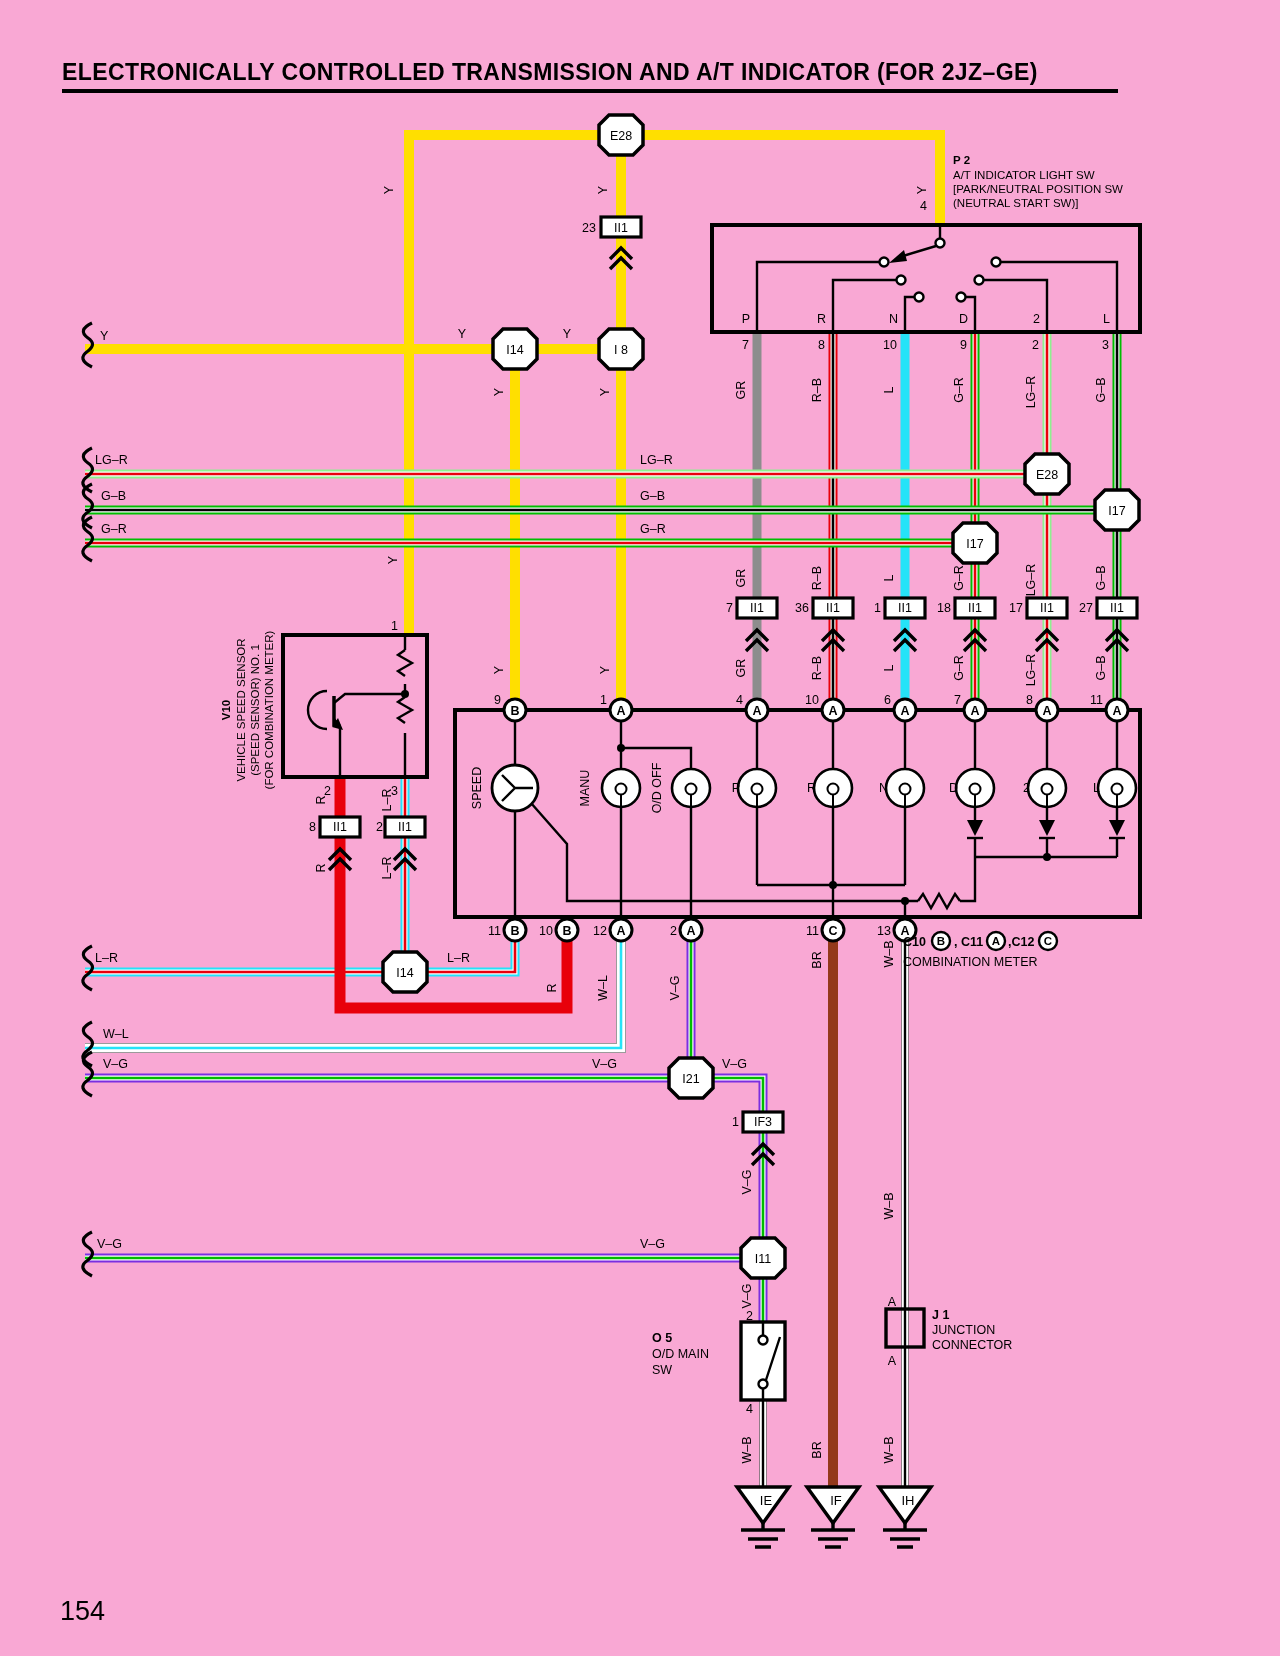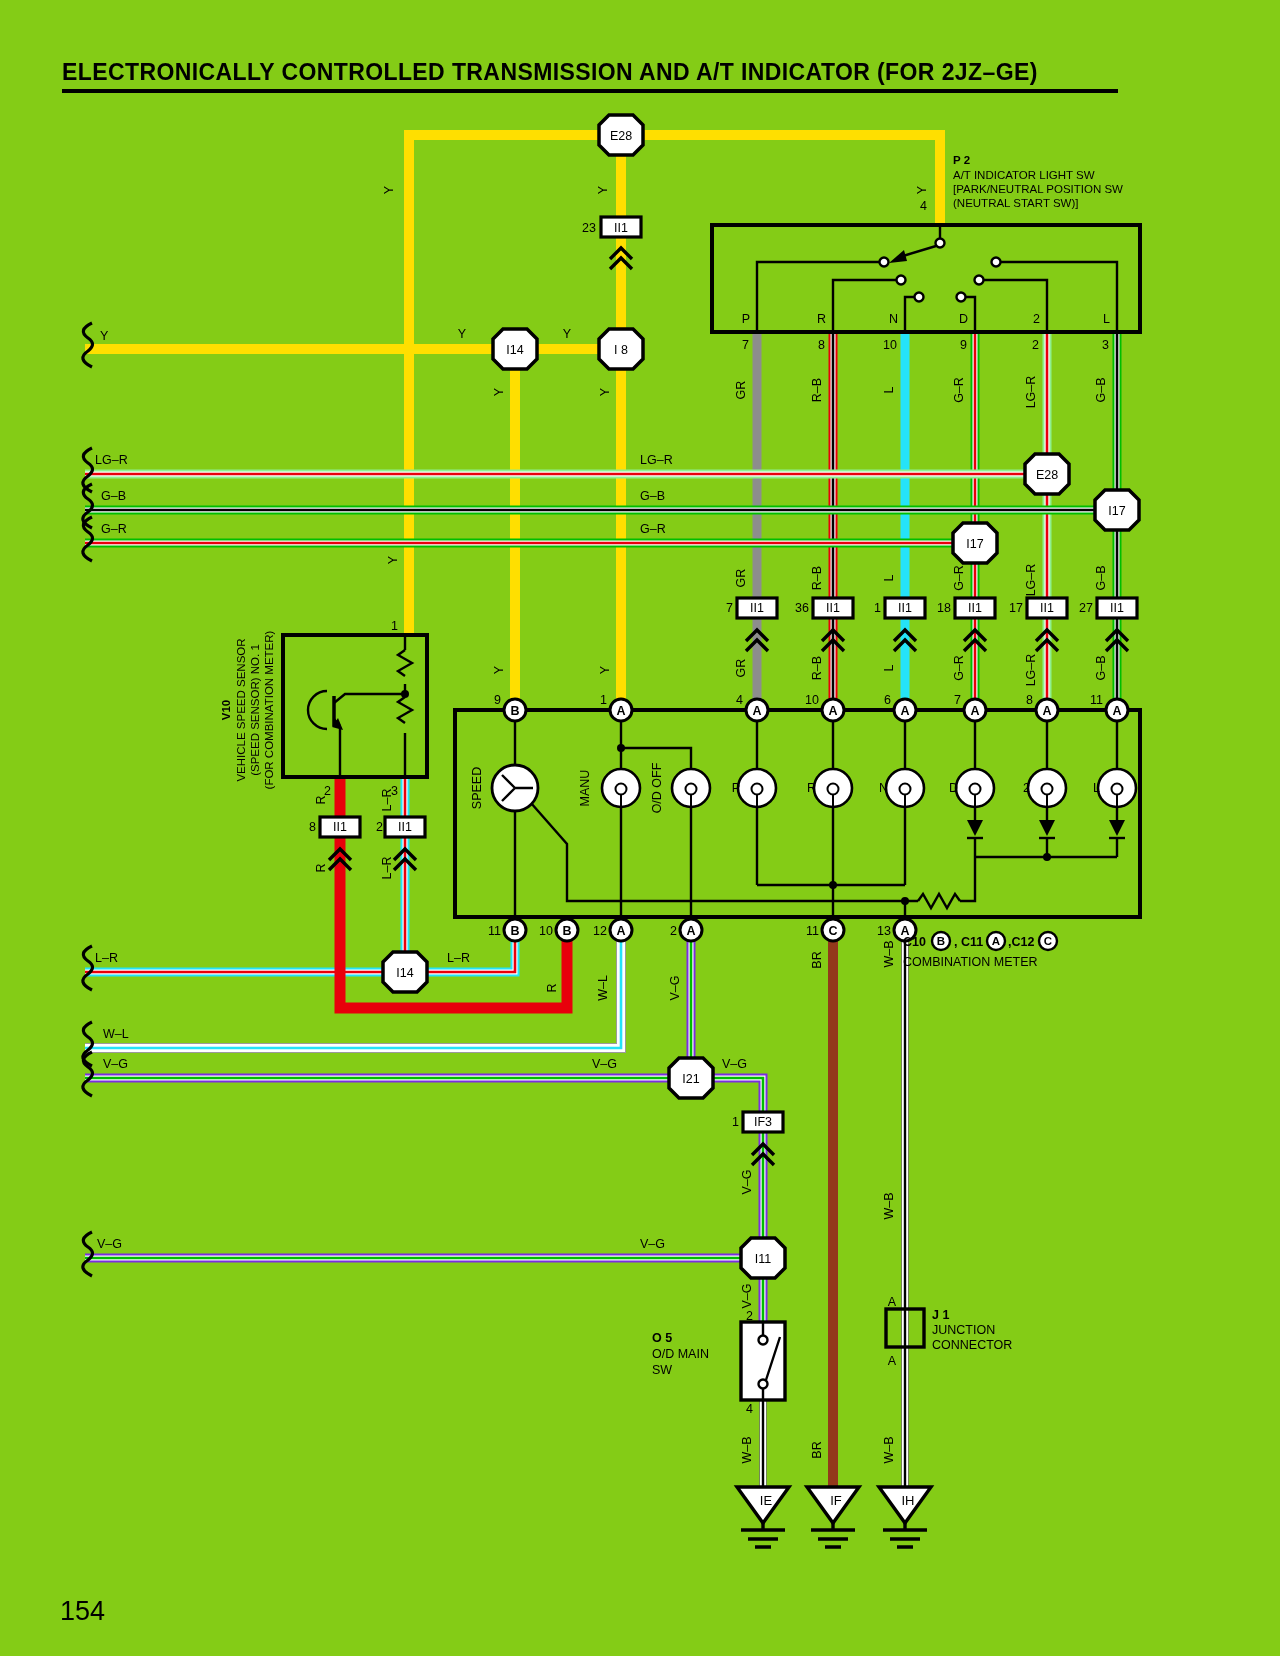--- a/index.html
+++ b/index.html
@@ -1,16 +1,16 @@
 <!DOCTYPE html>
 <html><head>
 <meta charset="utf-8">
 <style>
   html,body{margin:0;padding:0;background:#fff}
-  .page{position:relative;width:1280px;height:1656px;background:#84cc16;font-family:"Liberation Sans",sans-serif}
+  .page{position:relative;width:1280px;height:1656px;background:#f9a8d4;font-family:"Liberation Sans",sans-serif}
   svg text{font-family:"Liberation Sans",sans-serif;font-size:12.5px;fill:#000}
   svg .t11{font-size:11.5px}
   svg .t13{font-size:13px}
   svg .tb{font-weight:bold}
   svg .t24{font-size:23px;font-weight:bold;letter-spacing:.4px}
   svg .t27{font-size:27px}
   svg .mid{text-anchor:middle}
   svg .end{text-anchor:end}
   .k{stroke:#000;stroke-width:2.4;fill:none}
   .k3{stroke:#000;stroke-width:3.4;fill:none}

